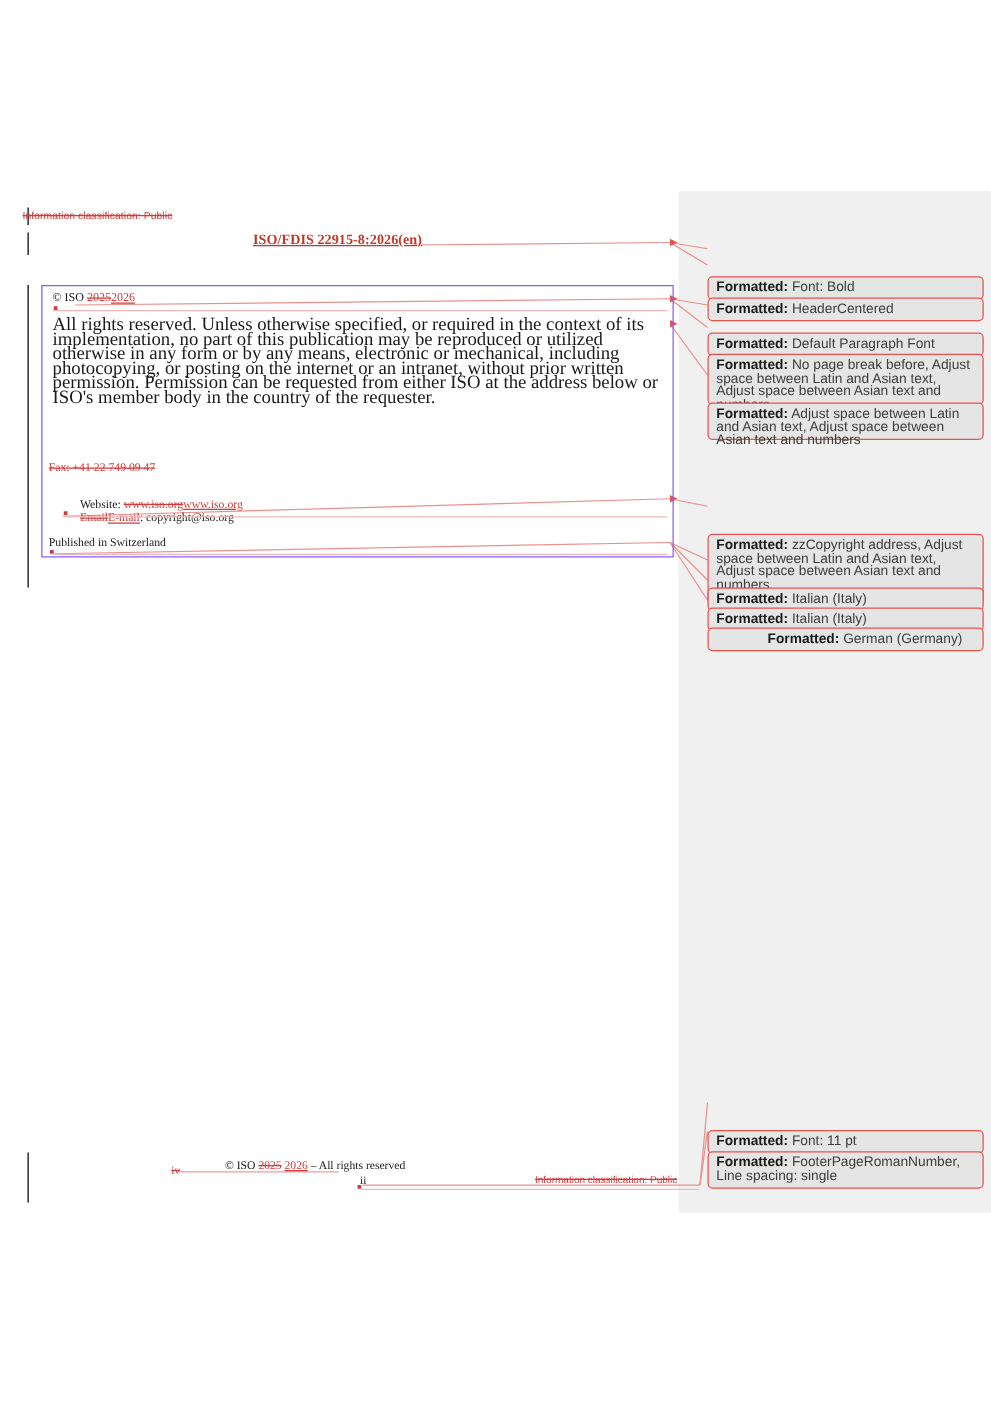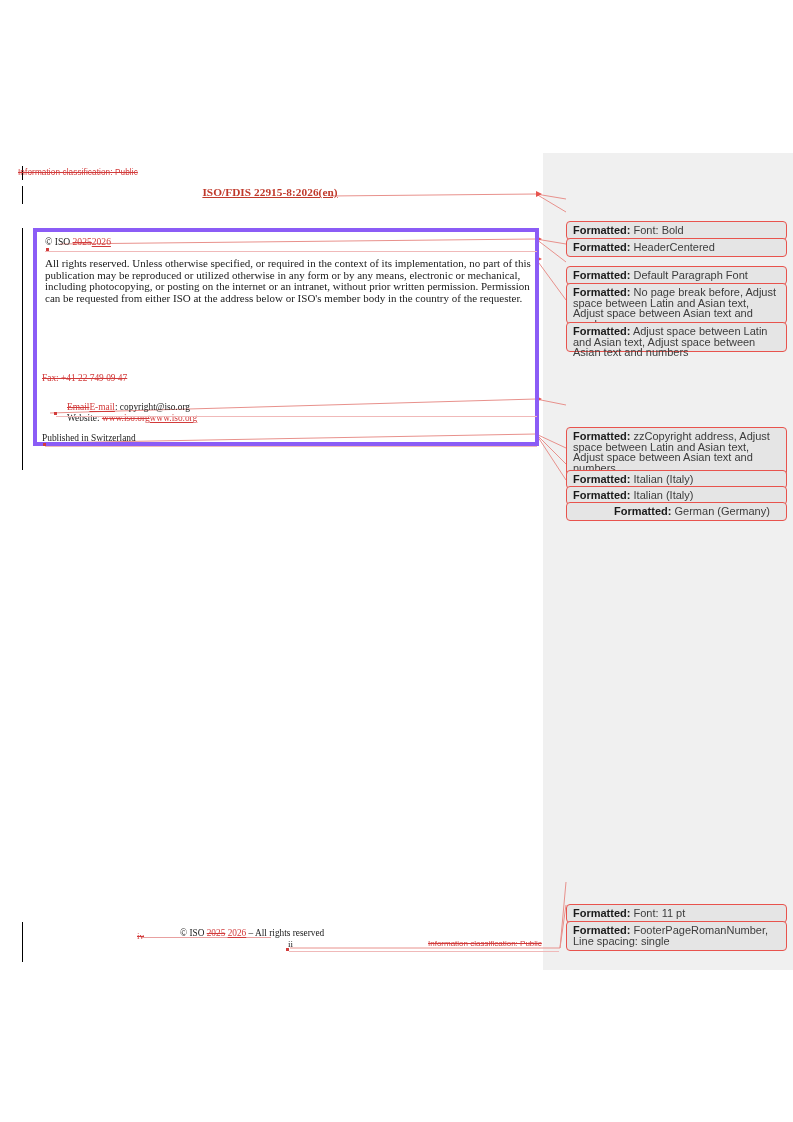--- a/index.html
+++ b/index.html
@@ -30,32 +30,32 @@
   #doc-title{
     position:absolute;left:0;top:186px;width:540px;
     text-align:center;
     font-size:11.3px;font-weight:bold;color:#c0392b;
     text-decoration:underline;
     letter-spacing:.05px;
   }
   
   #cr-box{
     position:absolute;left:33px;top:228px;width:506px;height:218px;
-    border:4px solid #8b5cf6;
+    border:1px solid #8b5cf6;
     box-sizing:border-box;
   }
   .cr-year-line{
     position:absolute;left:8px;top:4px;font-size:9.6px;color:#1a1a1a;
     white-space:nowrap;
   }
   .del{color:#d23b3b;text-decoration:line-through;}
   .ins{color:#d23b3b;text-decoration:underline;}
   #cr-body{
     position:absolute;left:8px;top:26px;width:492px;
-    font-size:11px;line-height:11.6px;color:#1a1a1a;text-align:left;
+    font-size:15px;line-height:11.6px;color:#1a1a1a;text-align:left;
   }
   #cr-addr{
     position:absolute;left:30px;top:88px;width:300px;
     font-size:9.4px;line-height:11.3px;color:#1a1a1a;
   }
   #cr-fax{
     position:absolute;left:5px;top:141px;
     font-size:9.4px;color:#d23b3b;text-decoration:line-through;
     white-space:nowrap;
   }
@@ -159,22 +159,22 @@
     </div>
     <div class="revline" style="left:8px;top:19px;width:492px;"></div>
     <div class="revdot" style="left:9px;top:16px;"></div>
 
     <div id="cr-body">All rights reserved. Unless otherwise specified, or required in the context of its implementation, no part of this publication may be reproduced or utilized otherwise in any form or by any means, electronic or mechanical, including photocopying, or posting on the internet or an intranet, without prior written permission. Permission can be requested from either ISO at the address below or ISO's member body in the country of the requester.</div>
 
 
     <div id="cr-fax">Fax: +41 22 749 09 47</div>
 
     <div id="cr-contact">
+      <div><span>Website: </span><span class="del">www.iso.org</span><span class="ins">www.iso.org</span></div>
       <div><span class="del">Email</span><span class="ins">E-mail</span><span>: copyright@iso.org</span></div>
-      <div><span>Website: </span><span class="del">www.iso.org</span><span class="ins">www.iso.org</span></div>
     </div>
     <div class="revdot" style="left:17px;top:180px;"></div>
     <div class="revline" style="left:19px;top:184px;width:481px;"></div>
 
     <div id="cr-published">Published in Switzerland</div>
     <div class="revdot" style="left:6px;top:211px;"></div>
     <div class="revline" style="left:8px;top:214px;width:492px;"></div>
   </div>
 
   <div id="footer">

